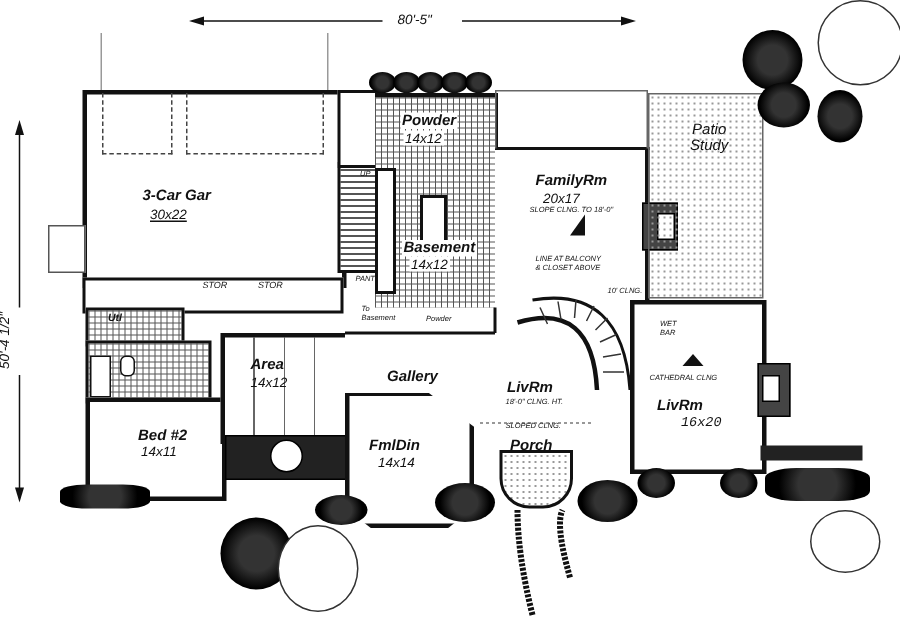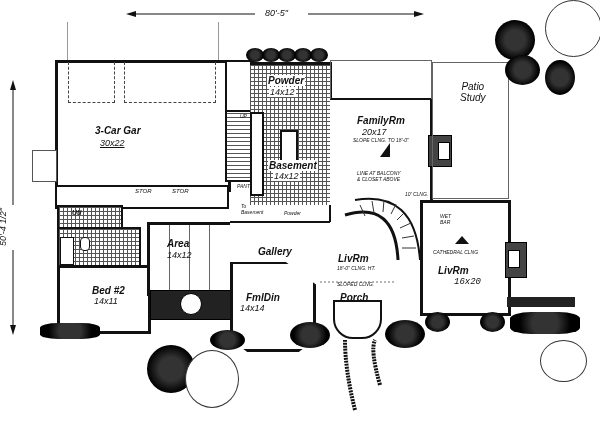--- a/index.html
+++ b/index.html
@@ -100,21 +100,21 @@
 <div class="shrub" style="left:505px;top:55px;width:35px;height:30px;"></div>
 <div class="shrub" style="left:545px;top:60px;width:30px;height:35px;"></div>
 <div class="abs" style="left:545px;top:0;width:55px;height:55px;border:1px solid #333;border-radius:50%;"></div>
 
 <div class="abs" style="left:230px;top:222px;width:80px;height:40px;background:#fff;"></div>
 <div class="room-label" style="left:258px;top:246px;">Gallery</div>
 <div class="note" style="left:284px;top:210px;text-transform:none;">Powder</div>
 
 <div class="abs" style="left:230px;top:262px;width:80px;height:85px;border:3px solid #111;border-top:2px solid #111;clip-path:polygon(0 0,65% 0,100% 25%,100% 85%,80% 100%,20% 100%,0 85%);background:#fff;"></div>
 <div class="room-label" style="left:246px;top:292px;">FmlDin</div>
-<div class="room-dim" style="left:240px;top:303px;font-style:italic;">14x14</div>
+<div class="room-dim" style="left:252px;top:303px;font-style:italic;">14x14</div>
 
 <div class="room-label" style="left:338px;top:253px;">LivRm</div>
 <div class="note" style="left:337px;top:265px;">18'-0" CLNG. HT.</div>
 <div class="note" style="left:337px;top:281px;">SLOPED CLNG.</div>
 
 <svg width="600" height="429">
   <path d="M345 215 Q395 200 398 260" stroke="#111" stroke-width="3" fill="none"></path>
   <path d="M355 200 Q415 190 420 260" stroke="#111" stroke-width="2" fill="none"></path>
   <path d="M360 205 L365 216 M372 201 L374 213 M384 200 L383 212 M396 204 L391 214 M405 212 L397 220 M411 223 L400 228 M414 236 L402 238 M416 248 L402 248" stroke="#333" stroke-width="1"></path>
   <line x1="320" y1="282" x2="395" y2="282" stroke="#333" stroke-width="0.7" stroke-dasharray="2,2"></line>

